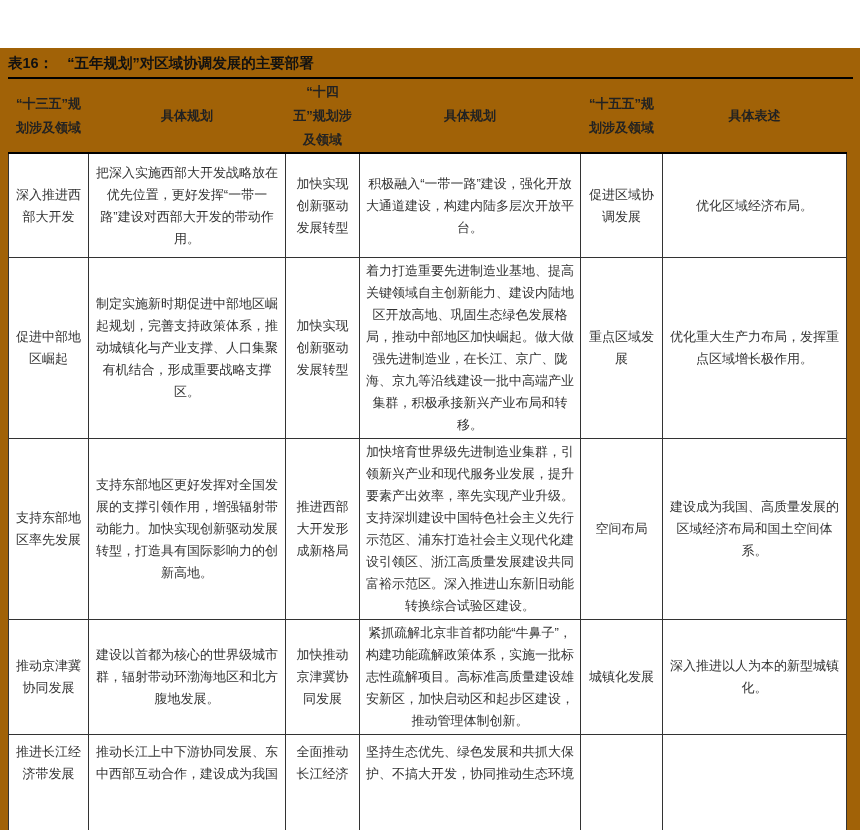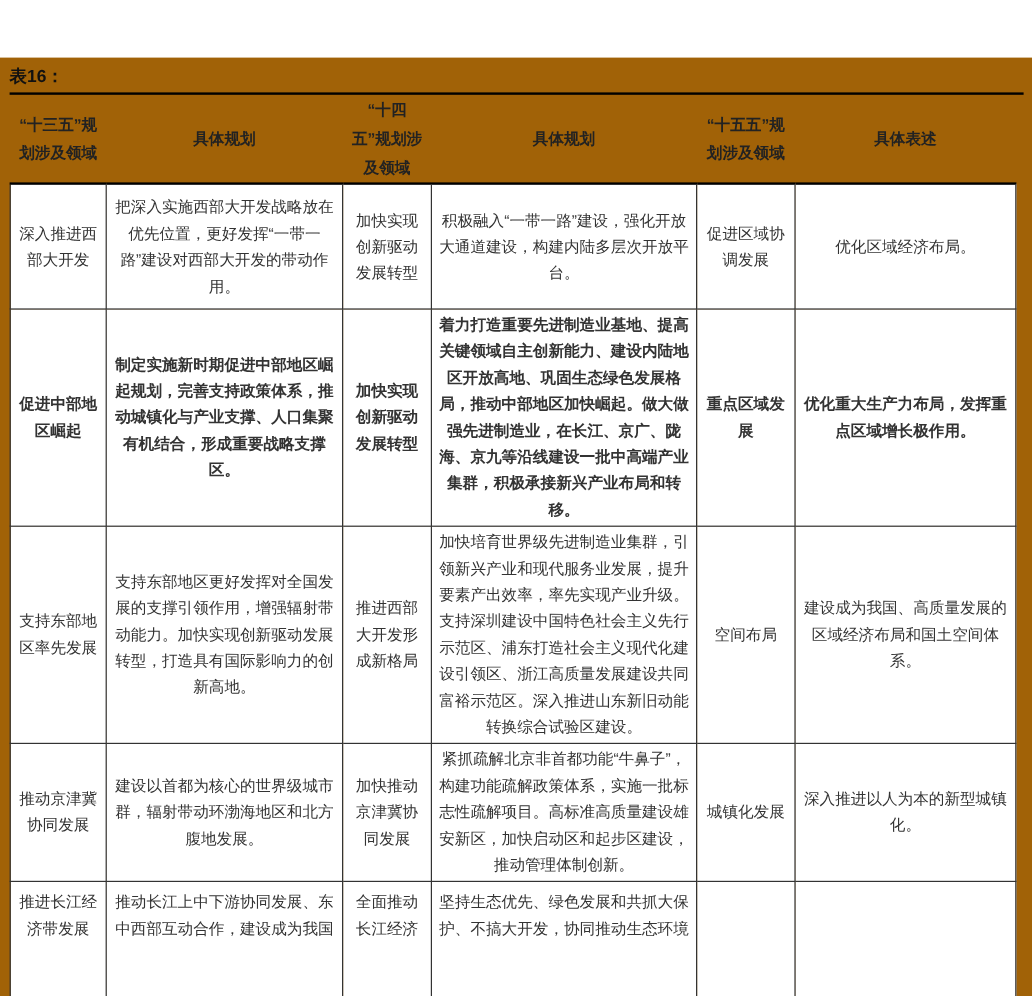--- a/index.html
+++ b/index.html
@@ -29,21 +29,21 @@
     padding:0 6px;
   }
   table.plan td{
     border:1px solid #333;
     text-align:center;vertical-align:middle;
     padding:2px 6px;line-height:22px;
     background:#fff;
   }
   tr.r0 td{height:99px;}
   tr.r1 td{height:106px;}
-  tr.r2 td{height:173px;font-weight:bold;}
+  tr.r2 td{height:173px;}
   tr.r3 td{height:176px;}
   tr.r4 td{height:106px;}
   tr.r5 td{height:104px;vertical-align:top;padding-top:6px;}
   .cut-line{
     position:absolute;left:8px;top:821px;width:838px;height:2px;
     background:#000;
   }
   .mask-bottom{
     position:absolute;left:0;top:823px;width:860px;height:7px;background:#fff;
   }
@@ -64,20 +64,21 @@
     -webkit-text-stroke:1px #c2c8d0;
   }
 </style>
 </head>
 <body>
 
 <div class="page">
 
   <div class="title-bar">
     <span class="tlabel">表16：</span>
+    <span>“五年规划”对区域协调发展的主要部署</span>
   </div>
 
   <table class="plan">
     <colgroup>
       <col style="width:80px">
         <col style="width:197px">
         <col style="width:74px">
       <col style="width:221px">
         <col style="width:82px">
         <col style="width:184px">

